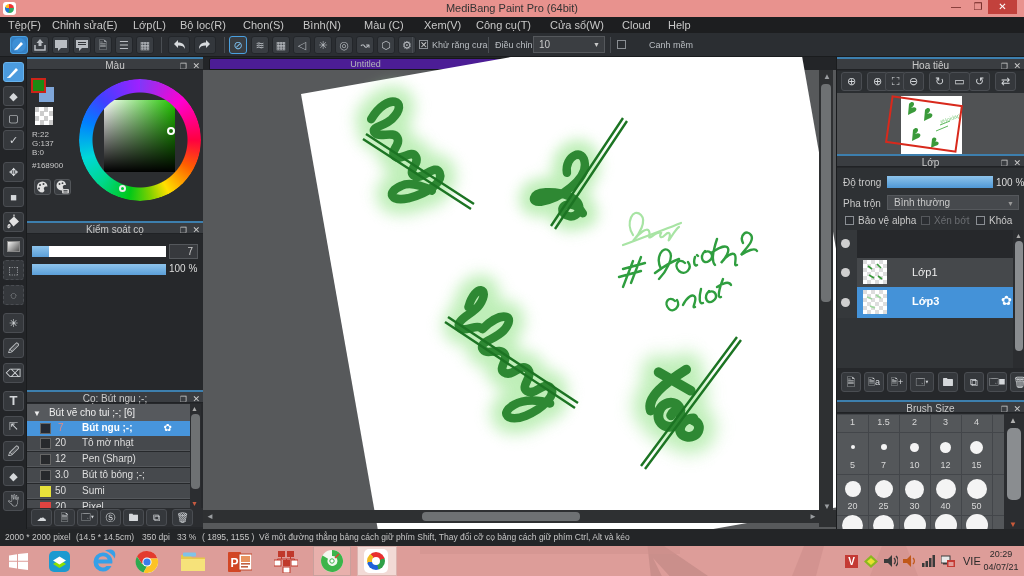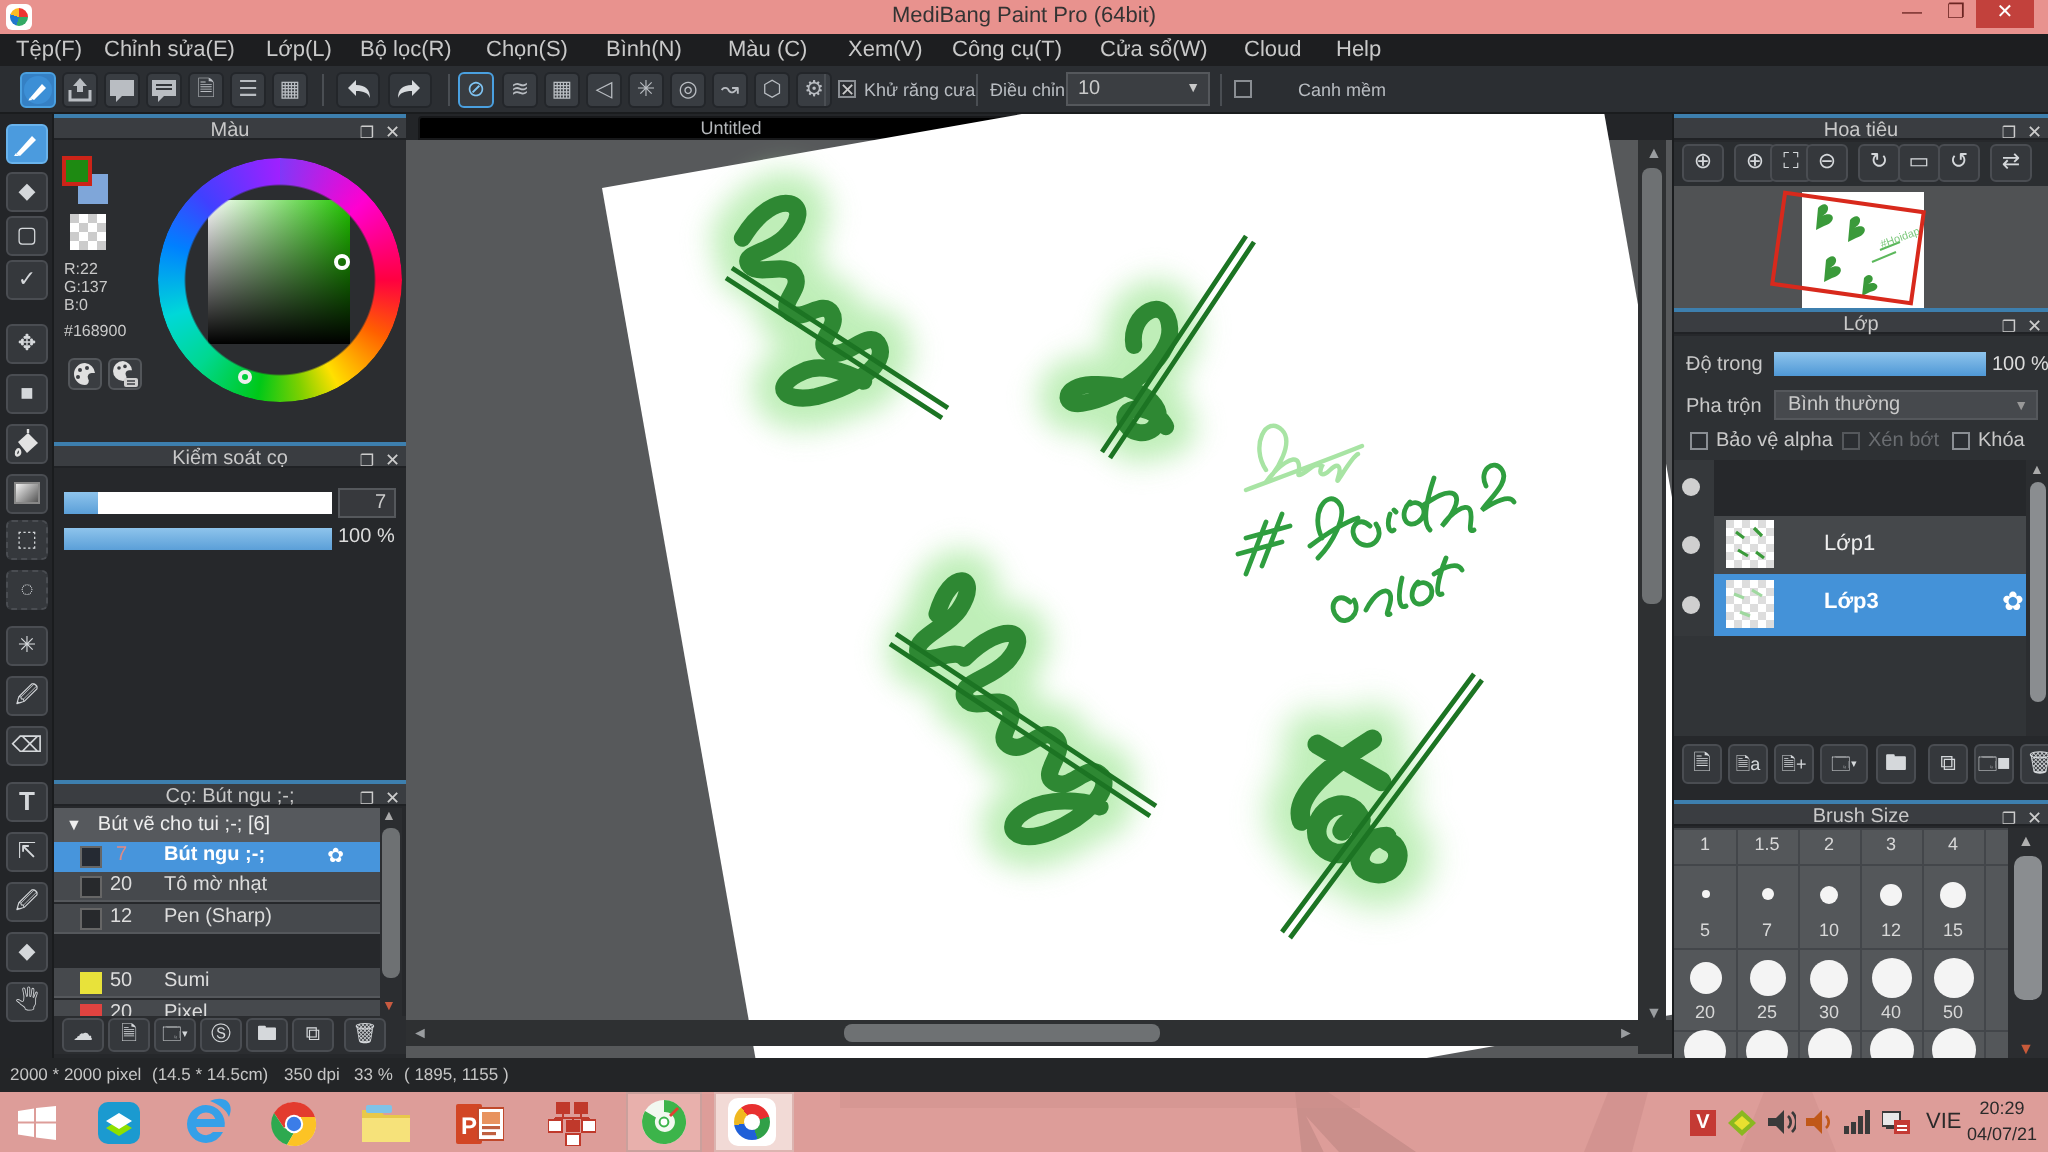--- a/index.html
+++ b/index.html
@@ -40,21 +40,21 @@
 
 #leftcol { left:27px; top:57px; width:176px; height:472px; background:#26282b; }
 .phead { position:absolute; left:0; width:100%; height:13px; background:#3a3d41; color:#c9c9c9;
   font-size:10px; text-align:center; line-height:13px; border-top:2px solid #3d7fae; border-bottom:1px solid #202225;}
 .phead .px { position:absolute; right:3px; top:1px; font-size:9px; color:#ccc; }
 .phead .pw { position:absolute; right:16px; top:1px; font-size:8px; color:#ccc; }
 
 
 #canvasarea { left:203px; top:57px; width:633px; height:472px; background:#57595b; overflow:hidden; }
 #tabbar { position:absolute; left:0; top:0; width:633px; height:13px; background:#232528; }
-#tab1 { position:absolute; left:6px; top:1px; width:313px; height:12px; background:#000000;
+#tab1 { position:absolute; left:6px; top:1px; width:313px; height:12px; background:#4c1d95;
   border:1px solid #17181a; color:#b5b8bb; font-size:9px; text-align:center; line-height:11px; border-radius:2px 2px 0 0;}
 #tab1 i { position:absolute; right:3px; top:0; font-style:normal; font-size:8px; color:#888;}
 #whitecanvas { position:absolute; left:98px; top:37px; width:500px; height:500px; background:#fff;
   transform:rotate(-10deg); transform-origin:0 0; }
 
 .sbtrack { position:absolute; background:#2e3032; }
 .sbthumb { position:absolute; background:#6e7173; border-radius:4px; }
 .sbarrow { position:absolute; color:#9a9da0; font-size:8px; line-height:8px; }
 
 
@@ -221,20 +221,25 @@
   </div>
   <div class="abs" style="left:0; top:379px; width:163px; height:15px; background:#46494d; border-bottom:1px solid #55585c;">
     <div class="abs" style="left:13px; top:2px; width:11px; height:11px; background:#27292c; border:1px solid #666;"></div>
     <div class="abs" style="left:28px; top:1px; font-size:10px; color:#ddd;">20</div>
     <div class="abs" style="left:55px; top:1px; font-size:10px; color:#ddd;">Tô mờ nhạt</div>
   </div>
   <div class="abs" style="left:0; top:395px; width:163px; height:15px; background:#46494d; border-bottom:1px solid #55585c;">
     <div class="abs" style="left:13px; top:2px; width:11px; height:11px; background:#27292c; border:1px solid #666;"></div>
     <div class="abs" style="left:28px; top:1px; font-size:10px; color:#ddd;">12</div>
     <div class="abs" style="left:55px; top:1px; font-size:10px; color:#ddd;">Pen (Sharp)</div>
+  </div>
+  <div class="abs" style="left:0; top:411px; width:163px; height:15px; background:#46494d; border-bottom:1px solid #55585c;">
+    <div class="abs" style="left:13px; top:2px; width:11px; height:11px; background:#27292c; border:1px solid #666;"></div>
+    <div class="abs" style="left:28px; top:1px; font-size:10px; color:#ddd;">3.0</div>
+    <div class="abs" style="left:55px; top:1px; font-size:10px; color:#ddd;">Bút tô bóng ;-;</div>
   </div>
   <div class="abs" style="left:0; top:427px; width:163px; height:15px; background:#46494d; border-bottom:1px solid #55585c;">
     <div class="abs" style="left:13px; top:2px; width:11px; height:11px; background:#e8e23a;"></div>
     <div class="abs" style="left:28px; top:1px; font-size:10px; color:#ddd;">50</div>
     <div class="abs" style="left:55px; top:1px; font-size:10px; color:#ddd;">Sumi</div>
   </div>
   <div class="abs" style="left:0; top:443px; width:163px; height:8px; background:#46494d; overflow:hidden;">
     <div class="abs" style="left:13px; top:2px; width:11px; height:11px; background:#e04340;"></div>
     <div class="abs" style="left:28px; top:1px; font-size:10px; color:#ddd;">20</div>
     <div class="abs" style="left:55px; top:1px; font-size:10px; color:#ddd;">Pixel</div>
@@ -440,20 +445,21 @@
     <div class="abs" style="left:172px; top:106px; font-size:8px; color:#c85a3a;">▼</div>
   </div>
 </div>
 
 <div class="abs" id="statusbar">
   <span class="abs" style="left:5px">2000 * 2000 pixel</span>
   <span class="abs" style="left:76px">(14.5 * 14.5cm)</span>
   <span class="abs" style="left:142px">350 dpi</span>
   <span class="abs" style="left:177px">33 %</span>
   <span class="abs" style="left:202px">( 1895, 1155 )</span>
+  <span class="abs" style="left:259px">Vẽ một đường thẳng bảng cách giữ phím Shift, Thay đổi cỡ cọ bảng cách giữ phím Ctrl, Alt và kéo</span>
 </div>
 
 <div class="abs" id="taskbar">
   <div class="abs" style="left:780px; top:0; width:80px; height:30px; background:#c98a88; opacity:0.5; clip-path:polygon(30% 0, 55% 0, 45% 100%, 15% 100%);"></div>
   <div class="abs" style="left:620px; top:0; width:110px; height:30px; background:#b98380; opacity:0.55; clip-path:polygon(25% 0, 40% 0, 80% 100%, 45% 100%, 30% 40%, 38% 100%, 28% 100%);"></div>
   <div class="abs" style="left:420px; top:0; width:260px; height:8px; background:#cf918d; opacity:0.5;"></div>
   <div class="abs" style="left:870px; top:0; width:60px; height:30px; background:#c98a88; opacity:0.35; clip-path:polygon(20% 0, 60% 0, 80% 100%, 0% 100%);"></div>
 
   <svg class="abs" style="left:9px; top:7px;" width="19" height="17">
       <path d="M0,2.5 L8,1.2 V7.8 H0 Z M9,1 L19,0 V7.8 H9 Z M0,8.8 H8 V15.5 L0,14.2 Z M9,8.8 H19 V17 L9,15.8 Z" fill="#fff"></path>

